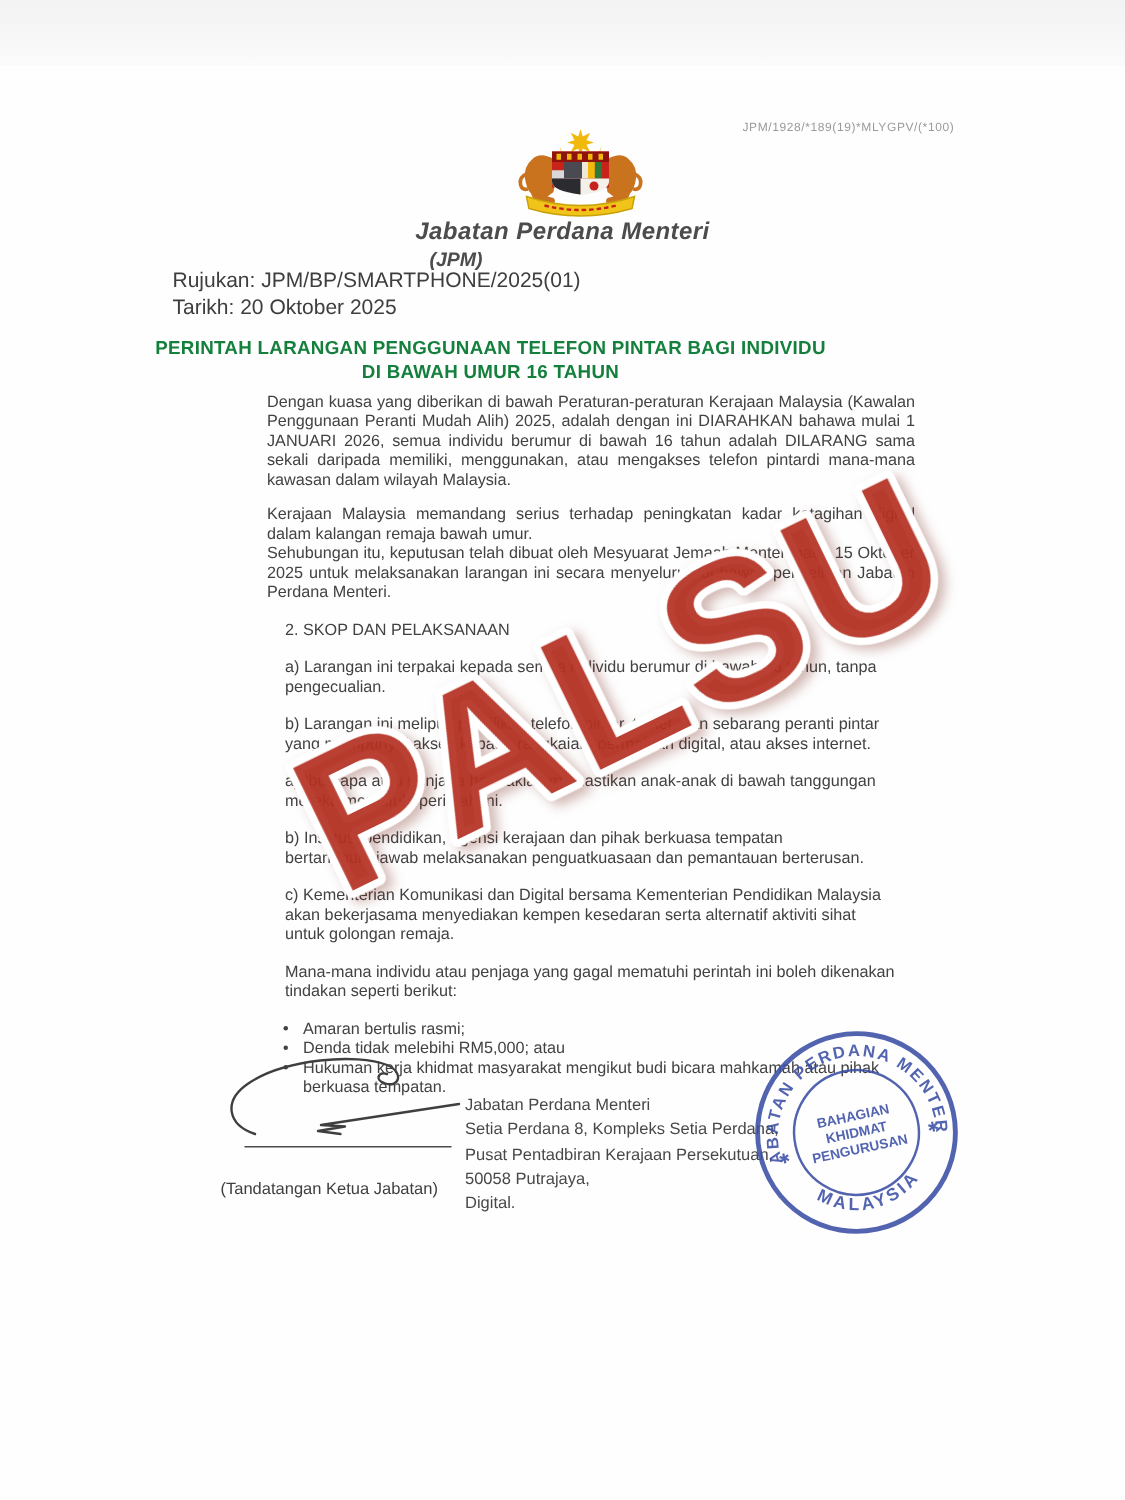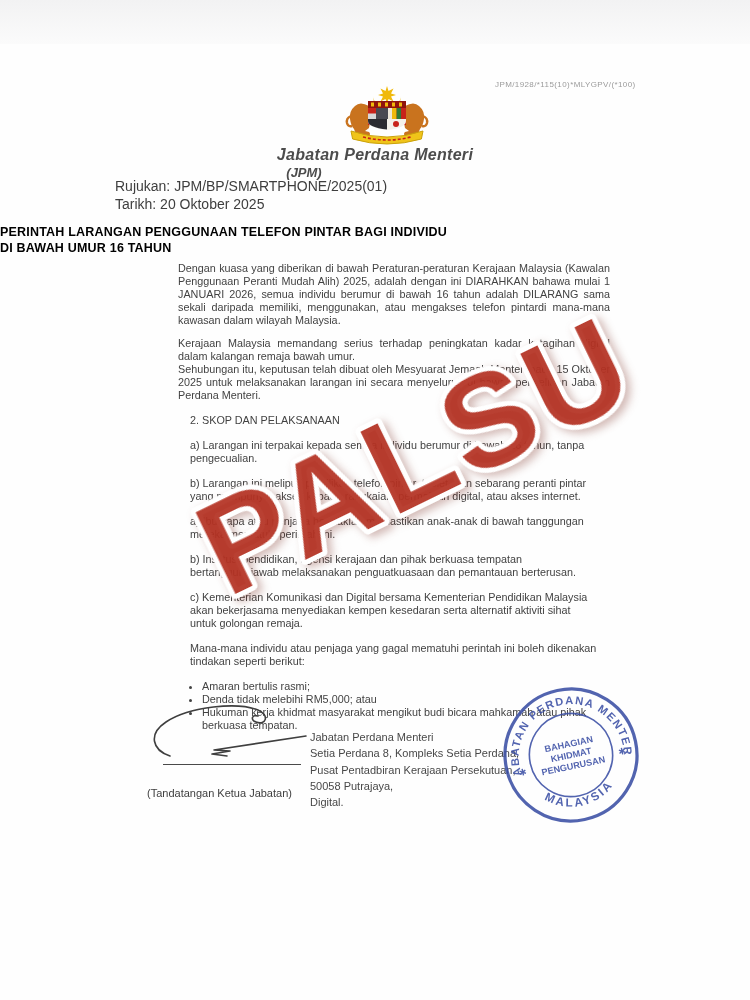--- a/index.html
+++ b/index.html
@@ -32,22 +32,22 @@
   .org-abbr{
     position:absolute;left:0;top:165px;width:608px;text-align:center;
     font-size:13px;font-style:italic;font-weight:600;color:#4c4c4c;
   }
 
   .meta{position:absolute;left:115px;font-size:14px;color:#3e3e3e;}
   .meta.rujukan{top:178px;}
   .meta.tarikh{top:196px;}
 
   .doc-title{
-    position:absolute;left:0;top:224px;width:654px;
-    font-size:12.5px;font-weight:bold;color:#000000;line-height:16px;letter-spacing:.2px;
+    position:absolute;left:0;top:224px;width:654px;text-align:center;
+    font-size:12.5px;font-weight:bold;color:#15803d;line-height:16px;letter-spacing:.2px;
   }
 
   .body-text{
     position:absolute;left:178px;top:262px;width:432px;
     font-size:10.8px;line-height:13px;color:#424242;
   }
   .body-text p{margin:0 0 10px 0;}
   .just{text-align:justify;}
   .tight p{margin:0;}
   .block{margin:0 0 10px 0;}
@@ -69,21 +69,21 @@
     paint-order:stroke fill;
     stroke-linejoin:round;
   }
 </style>
 </head>
 <body>
 
 <div class="photo-top"></div>
 <div class="paper"></div>
 
-<div class="ref-code-top">JPM/1928/*115(10)*MLYGPV/(*100)</div>
+<div class="ref-code-top">JPM/1928/*189(19)*MLYGPV/(*100)</div>
 
 <svg class="crest" width="96" height="64" viewBox="0 0 96 64">
 
   <g fill="#f0b90c">
     <path d="M48 0 l1.5 5 5 -2.5 -2.5 5 5 1.5 -5 1.5 2.5 5 -5 -2.5 -1.5 5 -1.5 -5 -5 2.5 2.5 -5 -5 -1.5 5 -1.5 -2.5 -5 5 2.5 z"></path>
   </g>
 
   <path d="M34 10 a14 11 0 0 0 28 0 a14 14.5 0 0 1 -28 0 z" fill="#f0b90c"></path>
 
   <g fill="#c9731e">

